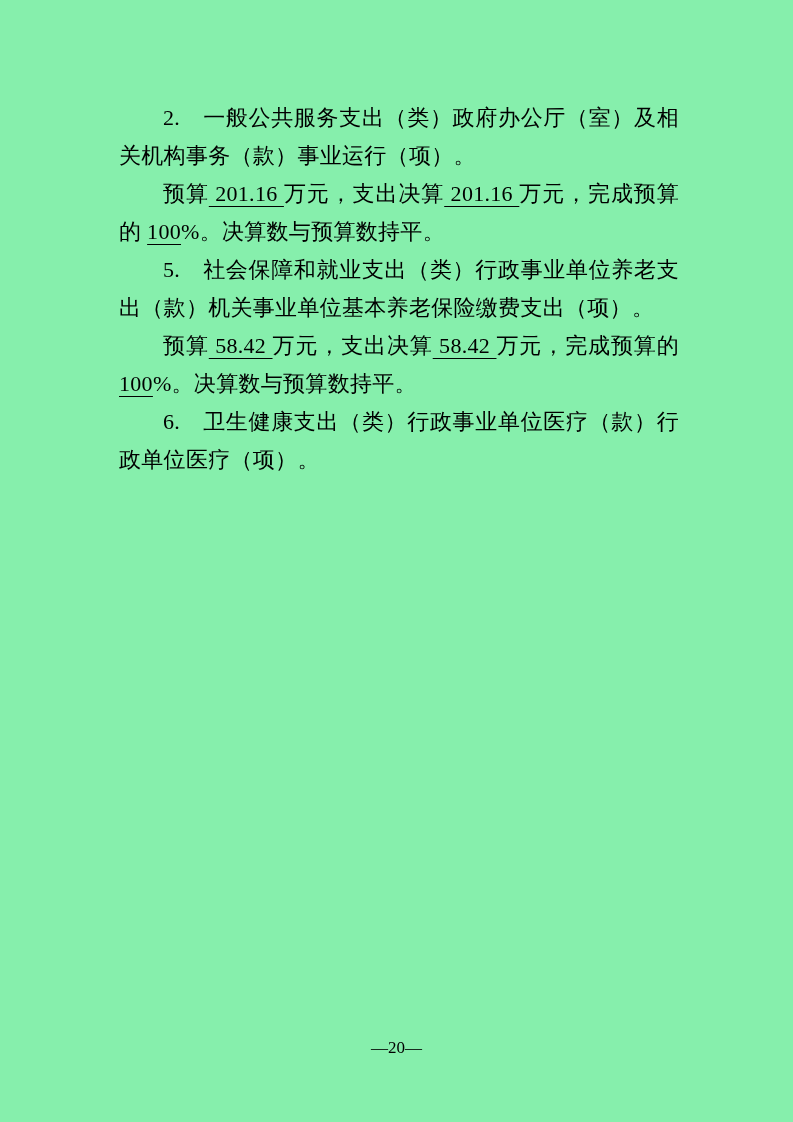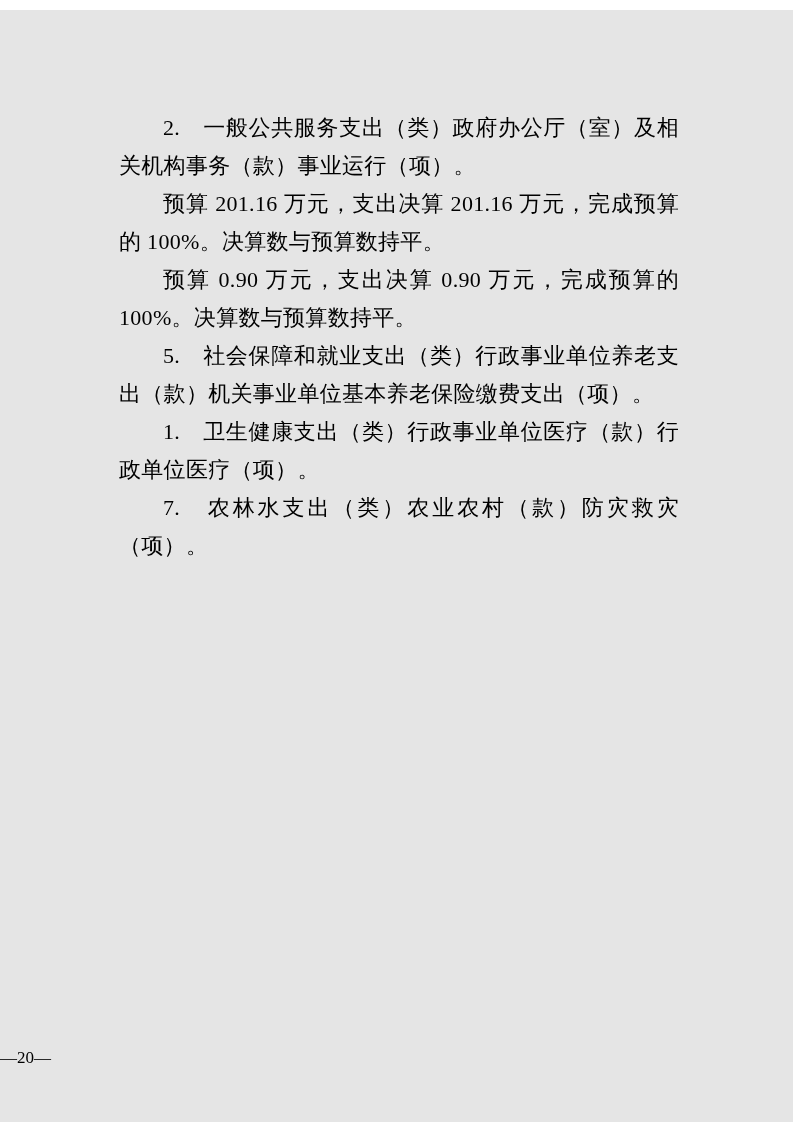--- a/index.html
+++ b/index.html
@@ -11,64 +11,63 @@
     width: 793px;
     height: 1122px;
     position: relative;
     font-family: "Liberation Serif", "DejaVu Serif", serif;
     color: #000000;
     overflow: hidden;
   }
   .page {
     position: absolute;
     inset: 0;
-    background: #e5e5e5;
-    margin-top: 10px;
+    background: #86efac;
   }
   .content {
     position: absolute;
     left: 119px;
     top: 99px;
     width: 560px;
     font-size: 22px;
     line-height: 38px;
     text-align: justify;
     letter-spacing: 0.3px;
   }
   .para {
     margin: 0;
     padding: 0;
     text-indent: 2em;
   }
   .seg {
     text-decoration: none;
   }
   .seg.u {
+    text-decoration: underline;
     text-decoration-thickness: 1.2px;
     text-underline-offset: 5px;
   }
   .footer {
     position: absolute;
     left: 0;
     right: 0;
     top: 1036px;
-    text-align: left;
+    text-align: center;
     font-size: 17px;
     line-height: 24px;
     color: #000000;
   }
 </style>
 </head>
 <body>
 
 <div class="page">
   <div class="content" id="doc-content">
       <p class="para"><span class="seg">2.　一般公共服务支出（类）政府办公厅（室）及相关机构事务（款）事业运行（项）。</span></p>
       <p class="para"><span class="seg">预算</span><span class="seg u"> 201.16 </span><span class="seg">万元，支出决算</span><span class="seg u"> 201.16 </span><span class="seg">万元，完成预算的 </span><span class="seg u">100</span><span class="seg">%。决算数与预算数持平。</span></p>
-      <p class="para"><span class="seg">预算</span><span class="seg u"> 0.90 </span><span class="seg">万元，支出决算</span><span class="seg u"> 0.90 </span><span class="seg">万元，完成预算的 </span><span class="seg u">100</span><span class="seg">%。决算数与预算数持平。</span></p>
       <p class="para"><span class="seg">5.　社会保障和就业支出（类）行政事业单位养老支出（款）机关事业单位基本养老保险缴费支出（项）。</span></p>
-      <p class="para"><span class="seg">1.　卫生健康支出（类）行政事业单位医疗（款）行政单位医疗（项）。</span></p>
-      <p class="para"><span class="seg">7.　农林水支出（类）农业农村（款）防灾救灾（项）。</span></p>
+      <p class="para"><span class="seg">预算</span><span class="seg u"> 58.42 </span><span class="seg">万元，支出决算</span><span class="seg u"> 58.42 </span><span class="seg">万元，完成预算的 </span><span class="seg u">100</span><span class="seg">%。决算数与预算数持平。</span></p>
+      <p class="para"><span class="seg">6.　卫生健康支出（类）行政事业单位医疗（款）行政单位医疗（项）。</span></p>
     </div>
   <div class="footer">
     <span>—20—</span>
   </div>
 </div>
 
 </body></html>

